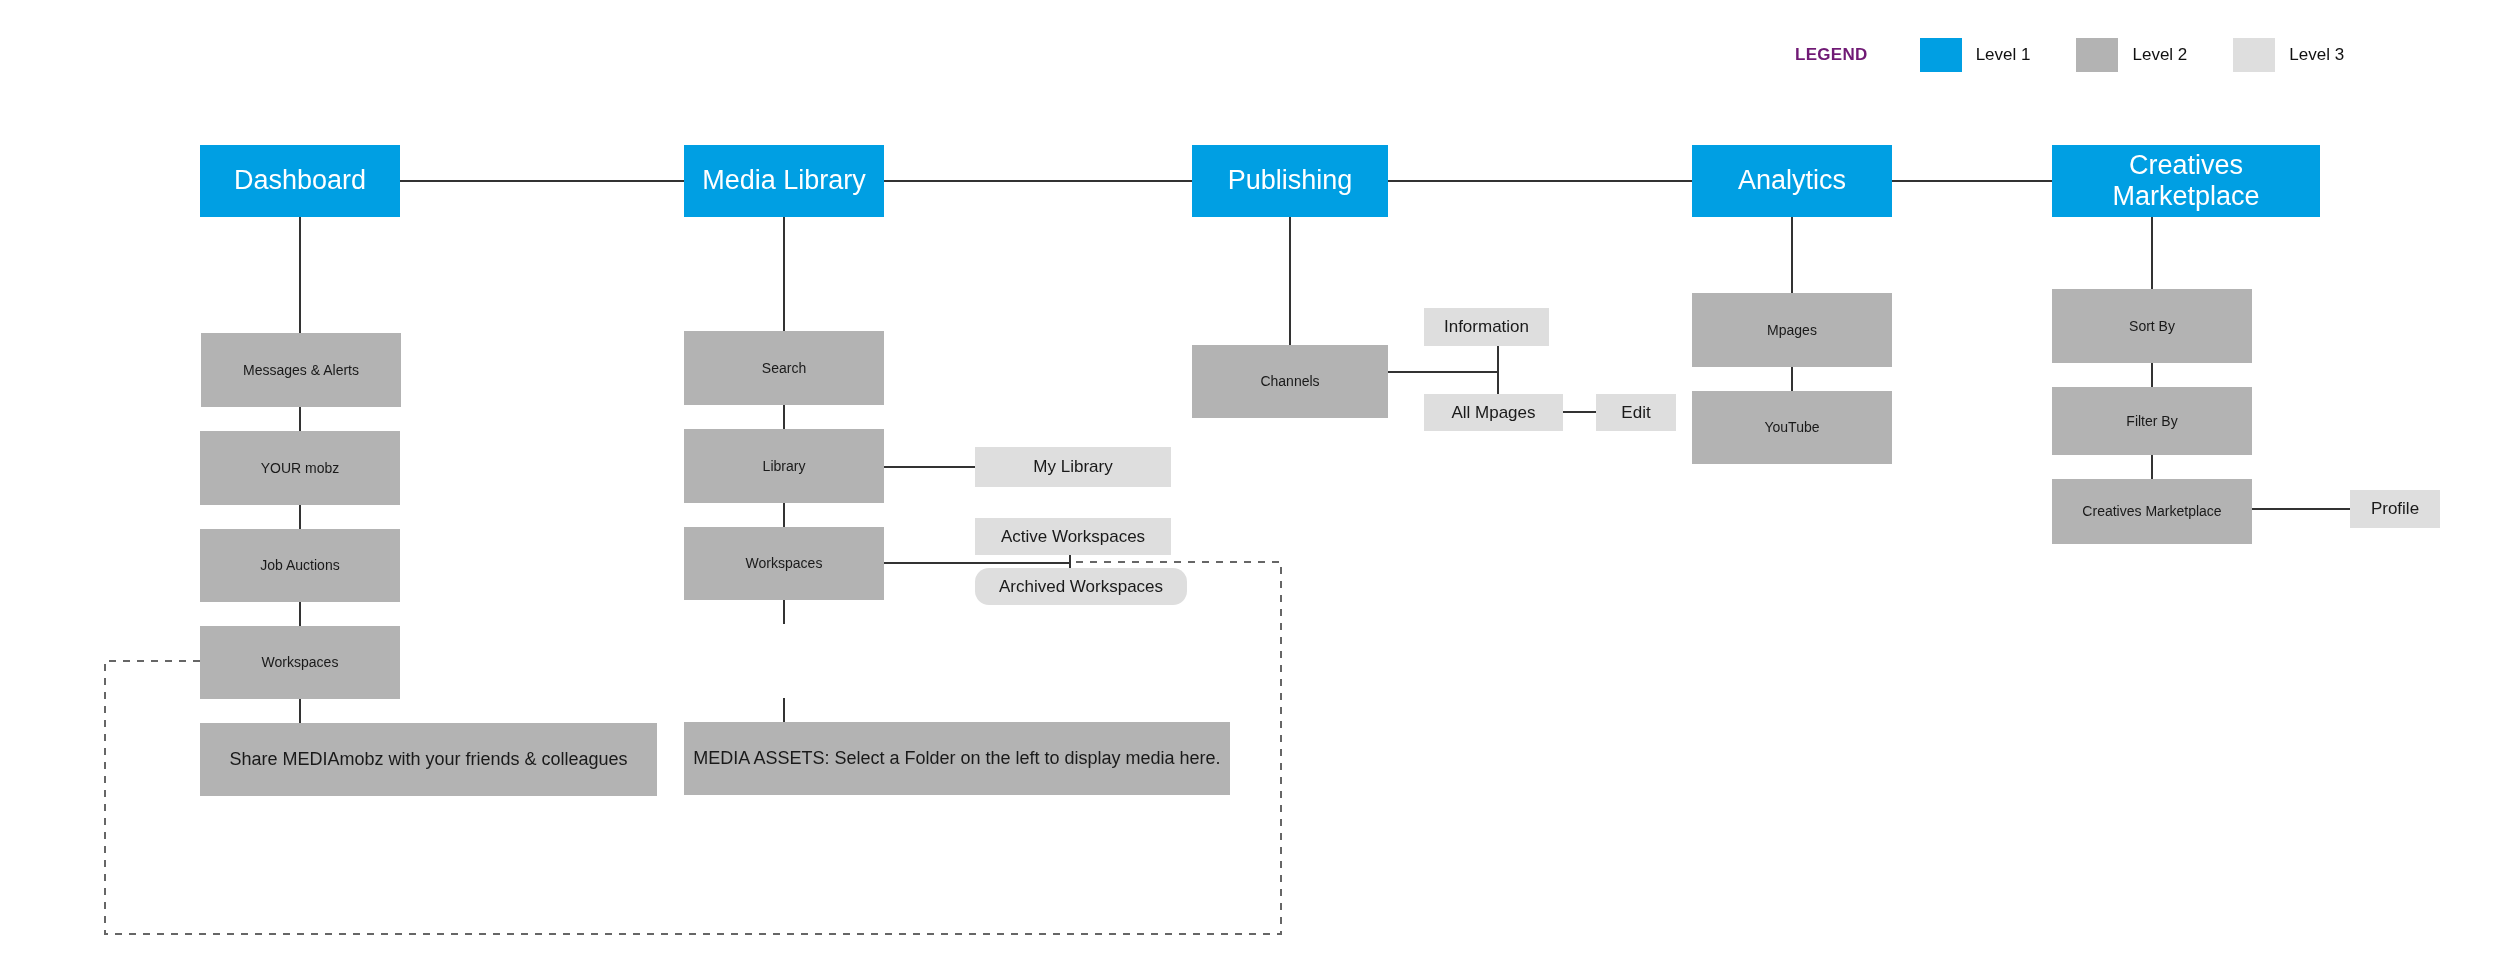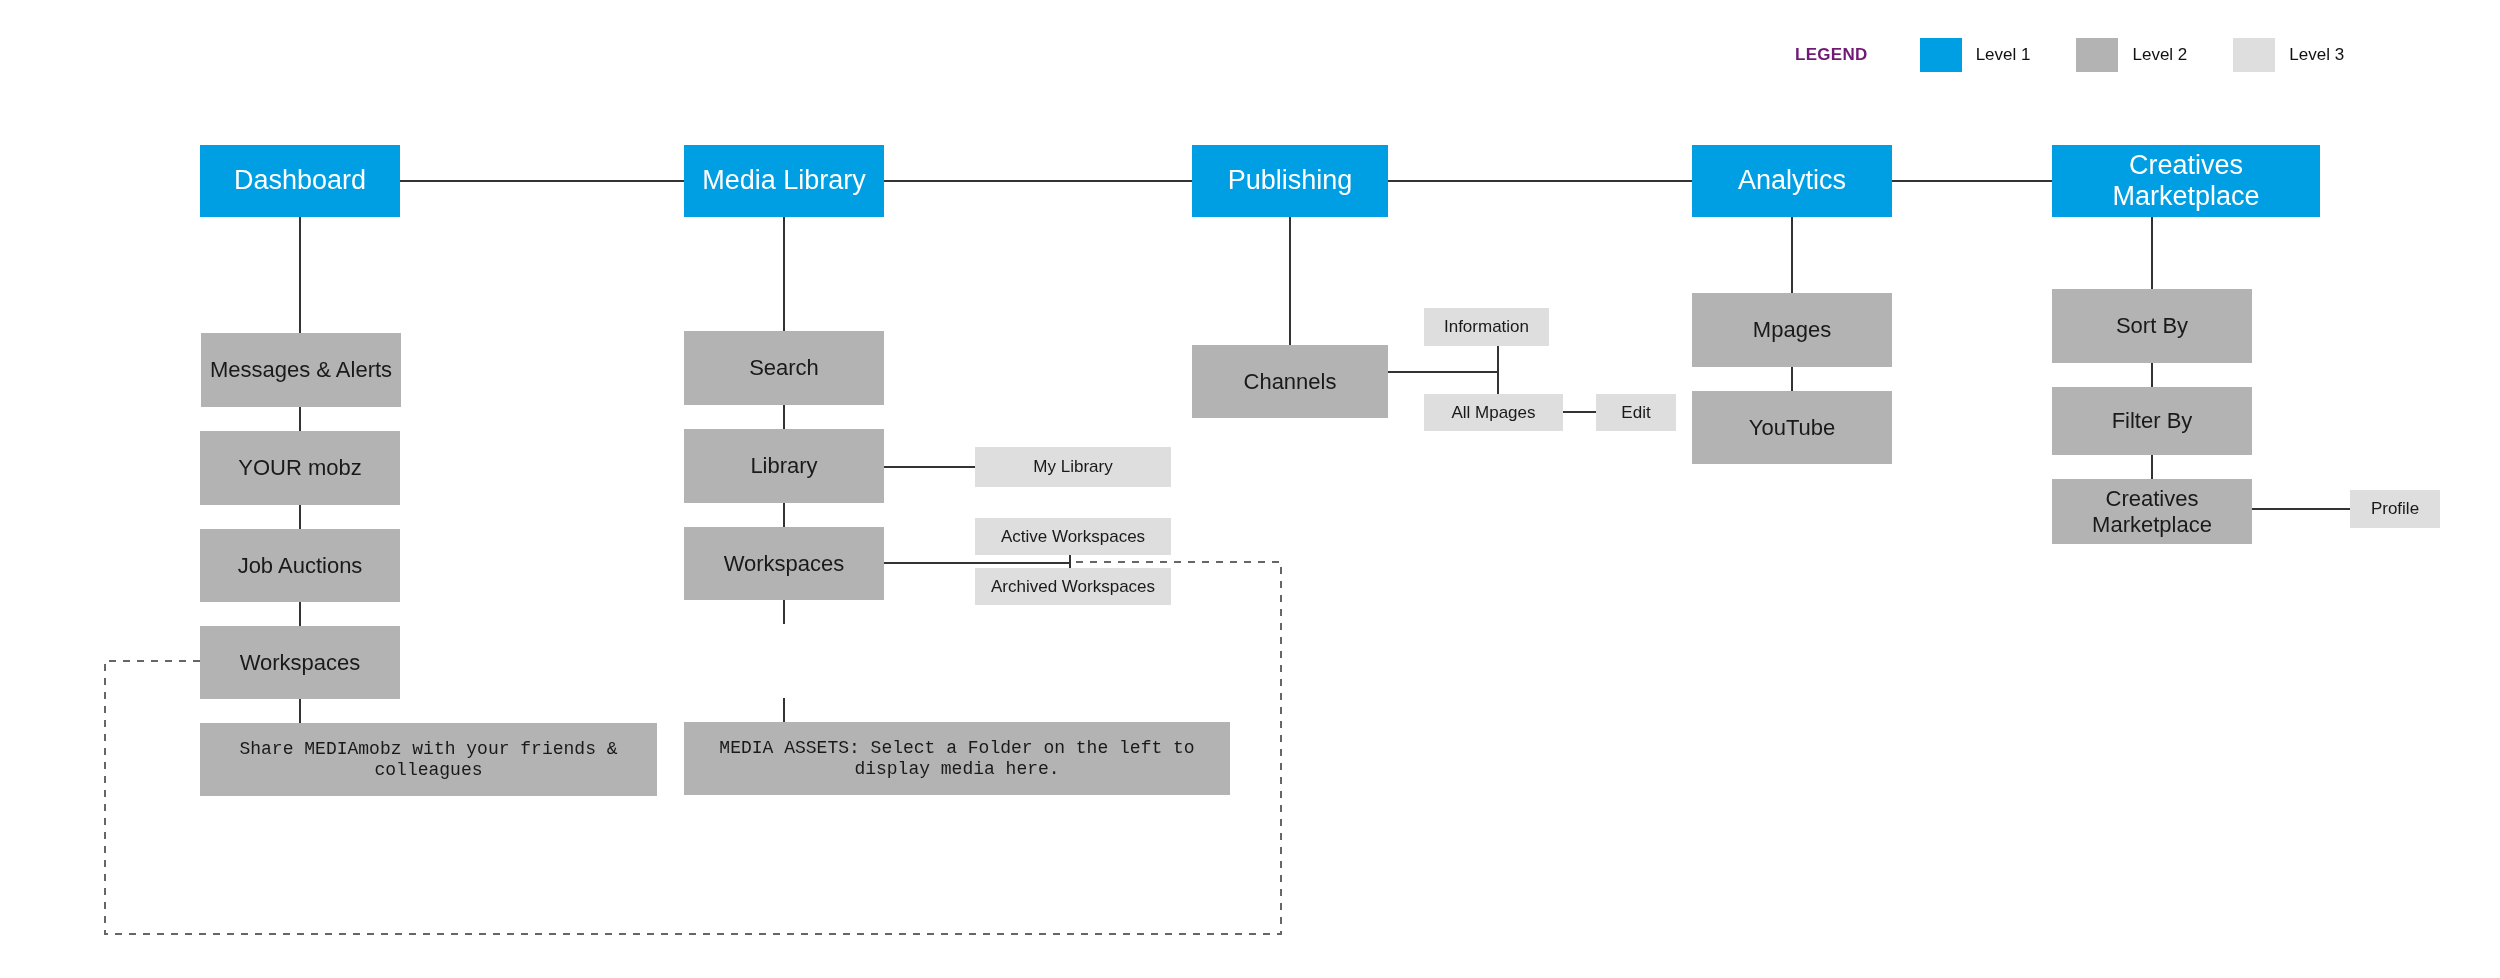--- a/index.html
+++ b/index.html
@@ -39,32 +39,31 @@
   }
   .lvl1 {
     background: #009fe3;
     color: #ffffff;
     font-size: 27px;
     font-weight: 400;
   }
   .lvl2 {
     background: #b3b3b3;
     color: #1a1a1a;
-    font-size: 22px;
+    font-size: 14px;
     font-weight: 400;
   }
   .lvl3 {
     background: #dedede;
     color: #1a1a1a;
     font-size: 17px;
     font-weight: 400;
   }
   .wide-note {
     font-size: 18px;
-    font-family: Liberation Mono, monospace;
   }
   
   #legend {
     position: absolute;
     left: 1795px;
     top: 38px;
     display: flex;
     align-items: center;
     z-index: 6;
   }
@@ -183,21 +182,21 @@
   <div class="node lvl2" style="left:684px; top:331px; width:200px; height:74px;">Search</div>
 
   <div class="node lvl2" style="left:684px; top:429px; width:200px; height:74px;">Library</div>
 
   <div class="node lvl3" style="left:975px; top:447px; width:196px; height:40px;">My Library</div>
 
   <div class="node lvl2" style="left:684px; top:527px; width:200px; height:73px;">Workspaces</div>
 
   <div class="node lvl3" style="left:975px; top:518px; width:196px; height:37px;">Active Workspaces</div>
 
-  <div class="node lvl3" style="left:975px; top:568px; width:196px; height:37px;">Archived Workspaces</div>
+  <div class="node lvl3" style="left:975px; top:568px; width:212px; height:37px;border-radius:14px;">Archived Workspaces</div>
 
 
   <div class="node lvl2 wide-note" style="left:684px; top:722px; width:546px; height:73px;">MEDIA ASSETS: Select a Folder on the left to display media here.</div>
 
   <div class="node lvl1" style="left:1192px; top:145px; width:196px; height:72px;">Publishing</div>
 
   <div class="node lvl2" style="left:1192px; top:345px; width:196px; height:73px;">Channels</div>
 
   <div class="node lvl3" style="left:1424px; top:308px; width:125px; height:38px;">Information</div>
 

